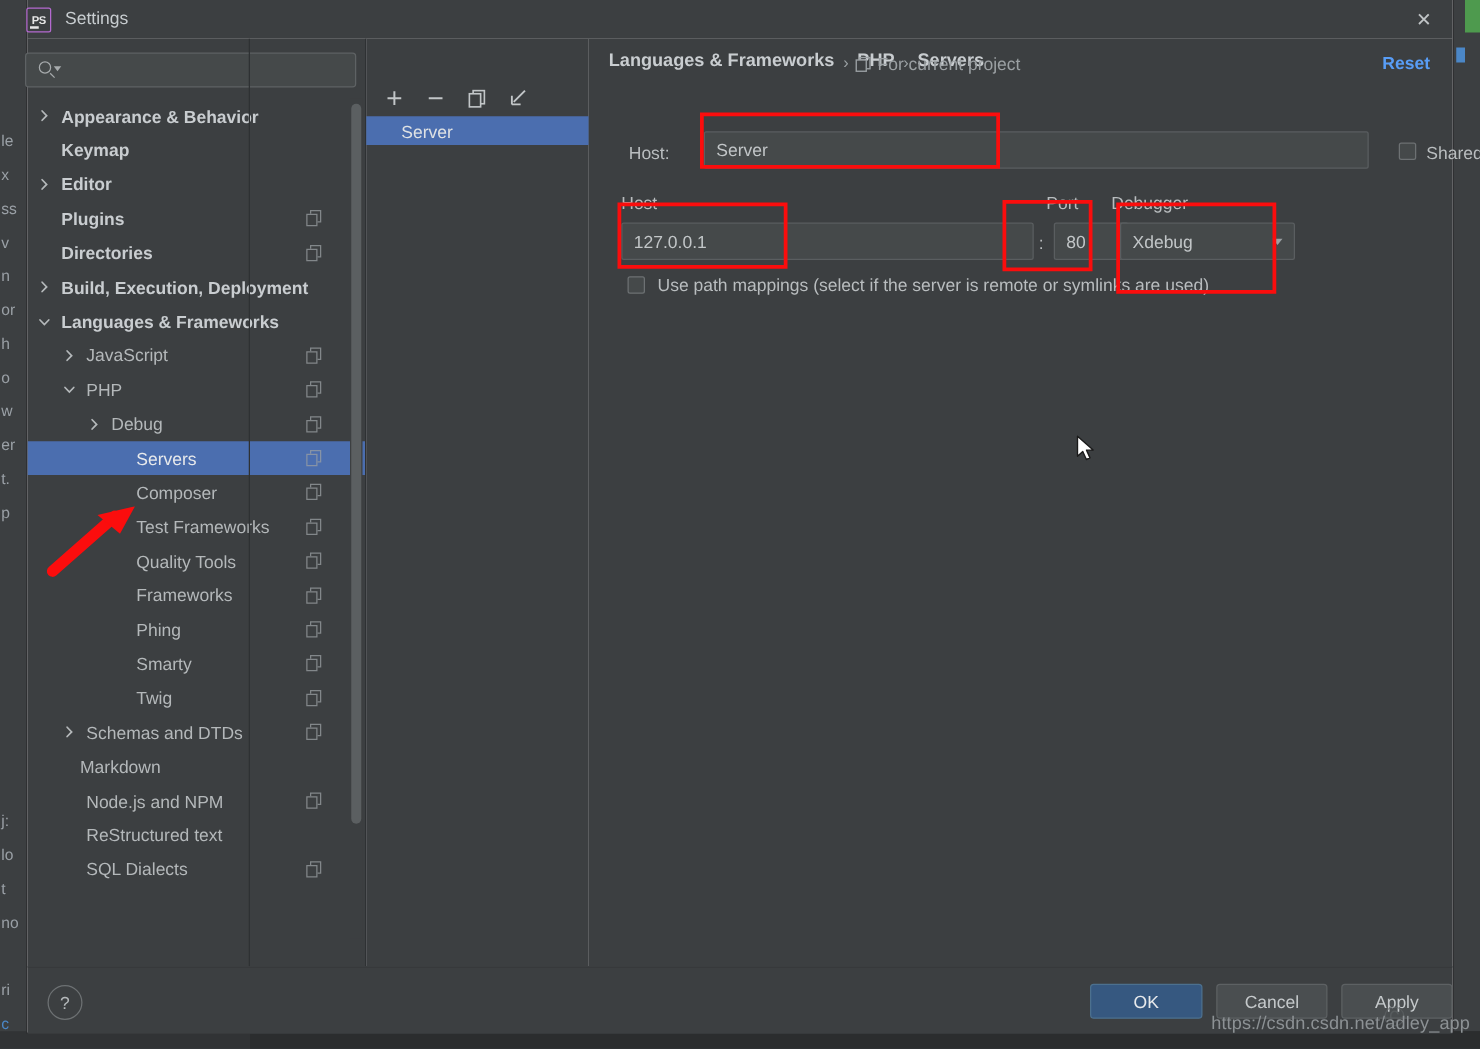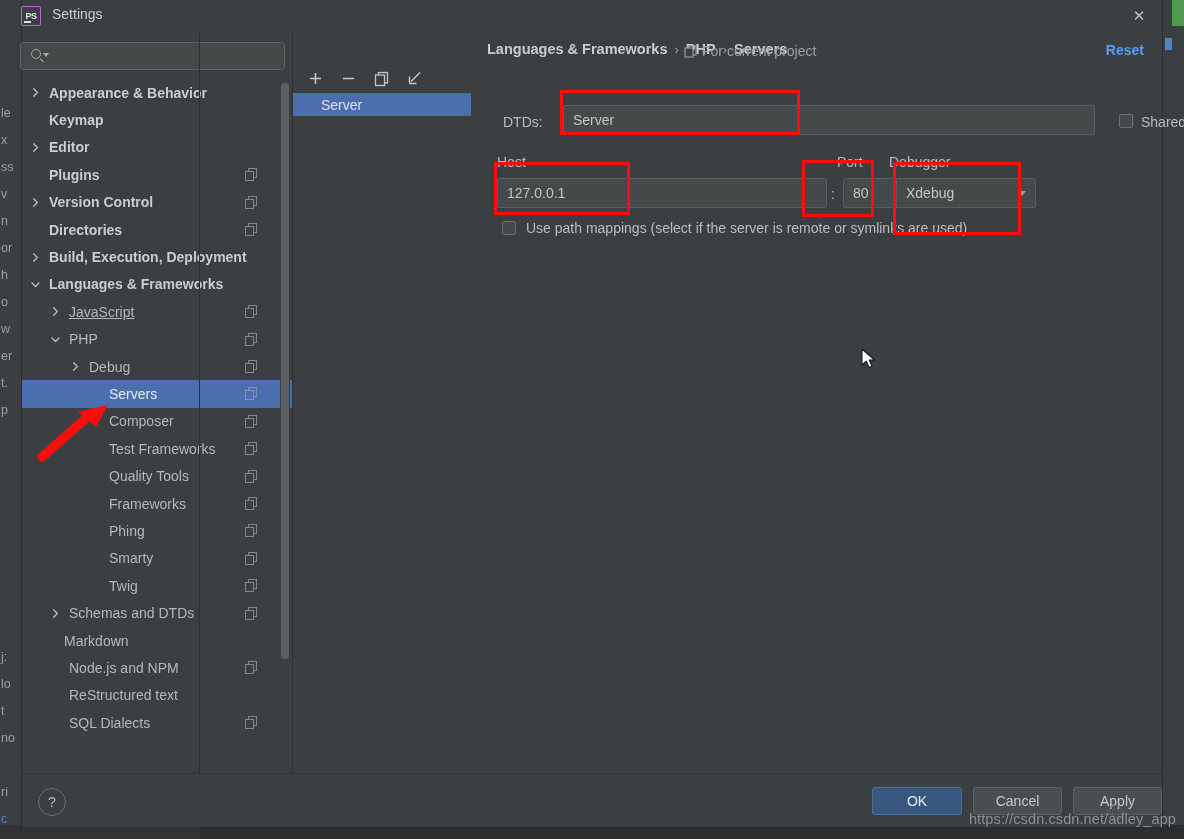--- a/index.html
+++ b/index.html
@@ -189,61 +189,49 @@
               <span class="lbl" style="margin-left: 27px;">Editor</span>
             </div>
             <div class="tnode lvl0">
               <span class="lbl" style="margin-left: 27px;">Plugins</span>
               <div class="copy-ico">
                 <div class="b"></div>
                 <div class="a"></div>
               </div>
             </div>
             <div class="tnode lvl0">
+              <span class="lbl" style="margin-left: 27px;">Directories</span>
+              <div class="copy-ico">
+                <div class="b"></div>
+                <div class="a"></div>
+              </div>
+            </div>
+            <div class="tnode lvl0">
               <div class="arrow" style="left: 7px;">
                 <svg width="11" height="11" viewBox="0 0 11 11">
                   <path d="M3.7 1.8 L7.3 5.5 L3.7 9.2" stroke="#b4b8ba" stroke-width="1.4" fill="none" stroke-linecap="round"></path>
                 </svg>
               </div>
-              <span class="lbl" style="margin-left: 27px;">Version Control</span>
-              <div class="copy-ico">
-                <div class="b"></div>
-                <div class="a"></div>
-              </div>
-            </div>
-            <div class="tnode lvl0">
-              <span class="lbl" style="margin-left: 27px;">Directories</span>
-              <div class="copy-ico">
-                <div class="b"></div>
-                <div class="a"></div>
-              </div>
+              <span class="lbl" style="margin-left: 27px;">Build, Execution, Deployment</span>
             </div>
             <div class="tnode lvl0">
               <div class="arrow" style="left: 7px;">
                 <svg width="11" height="11" viewBox="0 0 11 11">
-                  <path d="M3.7 1.8 L7.3 5.5 L3.7 9.2" stroke="#b4b8ba" stroke-width="1.4" fill="none" stroke-linecap="round"></path>
-                </svg>
-              </div>
-              <span class="lbl" style="margin-left: 27px;">Build, Execution, Deployment</span>
-            </div>
-            <div class="tnode lvl0">
-              <div class="arrow" style="left: 7px;">
-                <svg width="11" height="11" viewBox="0 0 11 11">
                   <path d="M2 4 L5.5 7.6 L9 4" stroke="#b4b8ba" stroke-width="1.4" fill="none" stroke-linecap="round"></path>
                 </svg>
               </div>
               <span class="lbl" style="margin-left: 27px;">Languages &amp; Frameworks</span>
             </div>
             <div class="tnode lvl1">
               <div class="arrow" style="left: 27px;">
                 <svg width="11" height="11" viewBox="0 0 11 11">
                   <path d="M3.7 1.8 L7.3 5.5 L3.7 9.2" stroke="#b4b8ba" stroke-width="1.4" fill="none" stroke-linecap="round"></path>
                 </svg>
               </div>
-              <span class="lbl" style="margin-left: 47px; text-decoration: underline;">JavaScript</span>
+              <span class="lbl" style="margin-left: 47px;">JavaScript</span>
               <div class="copy-ico">
                 <div class="b"></div>
                 <div class="a"></div>
               </div>
             </div>
             <div class="tnode lvl1">
               <div class="arrow" style="left: 27px;">
                 <svg width="11" height="11" viewBox="0 0 11 11">
                   <path d="M2 4 L5.5 7.6 L9 4" stroke="#b4b8ba" stroke-width="1.4" fill="none" stroke-linecap="round"></path>
                 </svg>
@@ -407,21 +395,21 @@
             <svg width="13" height="13" viewBox="0 0 13 13" style="display:block">
               <rect x="4" y="1" width="8" height="9" stroke="#9ba0a3" stroke-width="1.1" fill="none"></rect>
               <rect x="1" y="3" width="8" height="9" stroke="#9ba0a3" stroke-width="1.1" fill="#3c3f41"></rect>
             </svg>
           </span>
           <span>For current project</span>
         </div>
 
         <div class="reset">Reset</div>
 
-        <div class="lbl-txt" style="left:32px;top:83px">DTDs:</div>
+        <div class="lbl-txt" style="left:32px;top:83px">Host:</div>
         <div class="field" style="left:92px;top:74px;width:532px;height:30px">Server</div>
         <div class="cb" style="left:648px;top:83px"></div>
         <div class="lbl-txt" style="left:670px;top:83px">Shared</div>
 
         <div class="lbl-txt" style="left:26px;top:123px">Host</div>
         <div class="field" style="left:26px;top:147px;width:330px;height:30px">127.0.0.1</div>
 
         <div class="lbl-txt" style="left:360px;top:155px">:</div>
 
         <div class="lbl-txt" style="left:366px;top:123px">Port</div>

